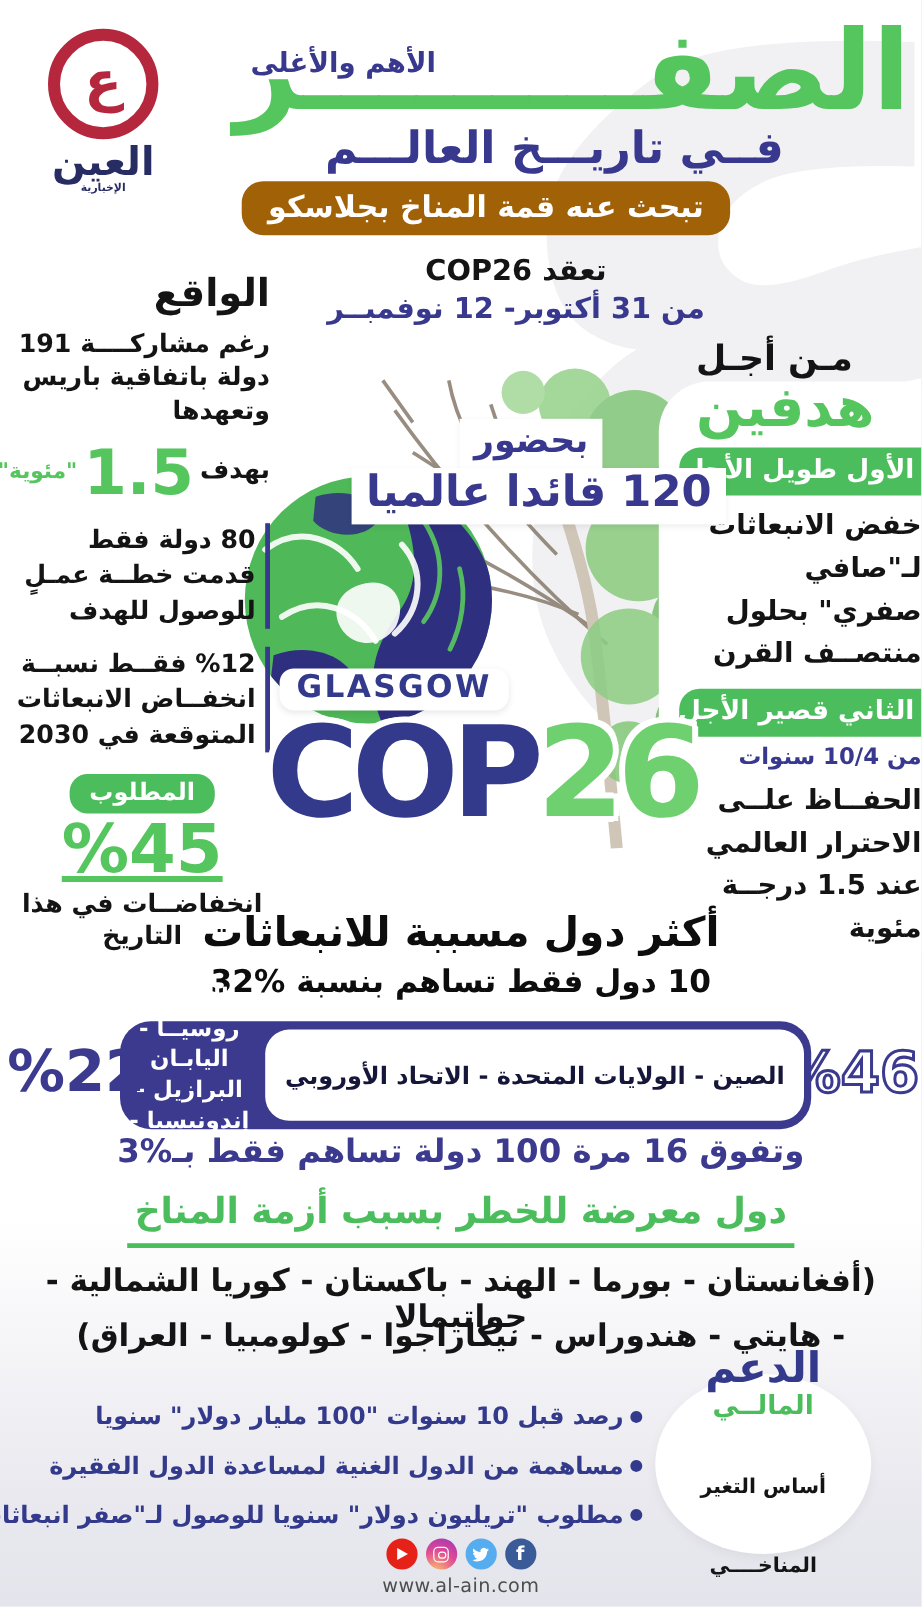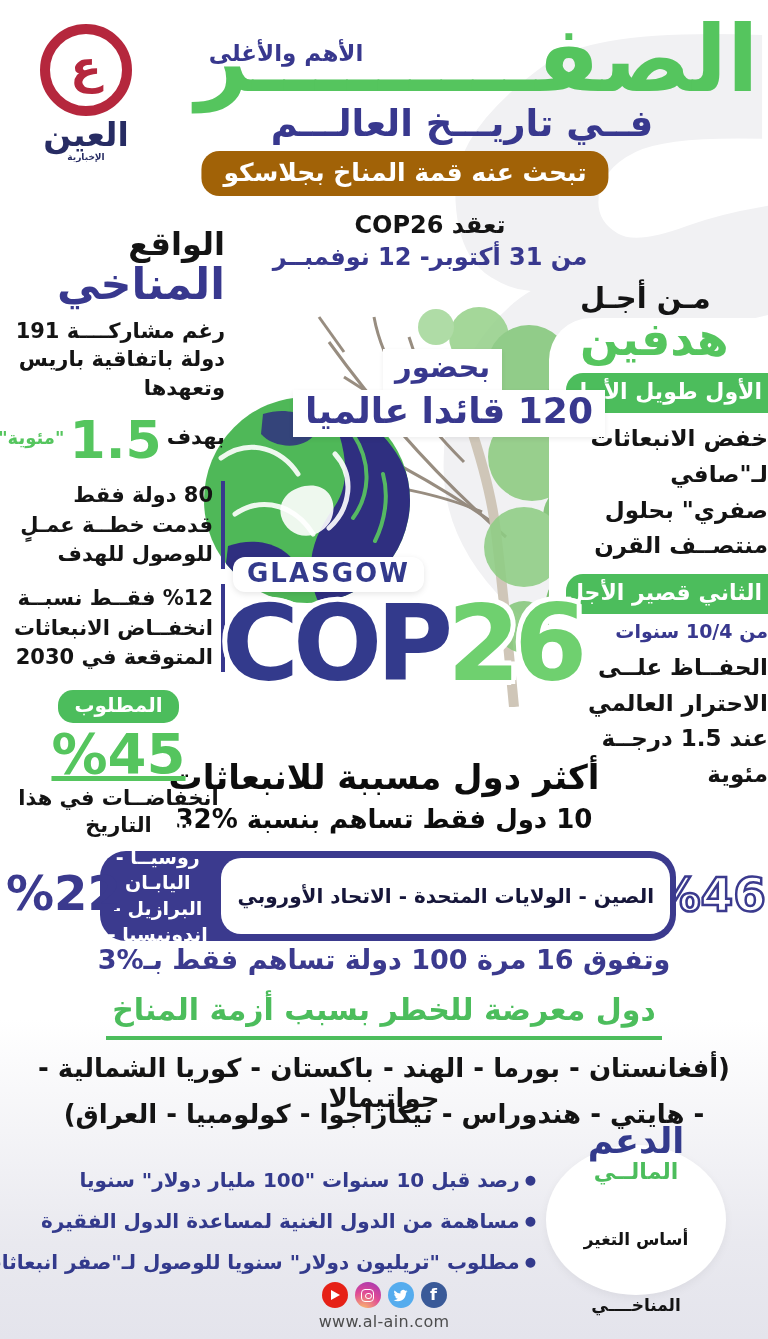--- a/index.html
+++ b/index.html
@@ -153,21 +153,20 @@
 
   <div class="title-big">الصفـــــــــر</div>
   <div class="title-small">الأهم والأغلى</div>
   <div class="title-sub">فــي تاريـــخ العالـــم</div>
   <div class="title-badge">تبحث عنه قمة المناخ بجلاسكو</div>
   <div class="event-line">تعقد COP26</div>
   <div class="date-line">من 31 أكتوبر- 12 نوفمبــر</div>
 
   <div class="col-left">
     <div class="lc-t1">الواقع</div>
-    <div class="lc-t2">المناخي</div>
     <div class="lc-intro">رغم مشاركــــة 191 دولة باتفاقية باريس وتعهدها</div>
     <div class="lc-goal">
       <span class="p">بهدف</span>
       <span class="v">1.5</span>
       <span class="s">"مئوية"</span>
     </div>
     <div class="lc-fact">80 دولة فقط قدمت خطــة عمـلٍ للوصول للهدف</div>
     <div class="lc-fact">%12 فقــط نسبــة انخفــاض الانبعاثات المتوقعة في 2030</div>
     <div class="lc-req">
       <span class="lc-req-label">المطلوب</span>

